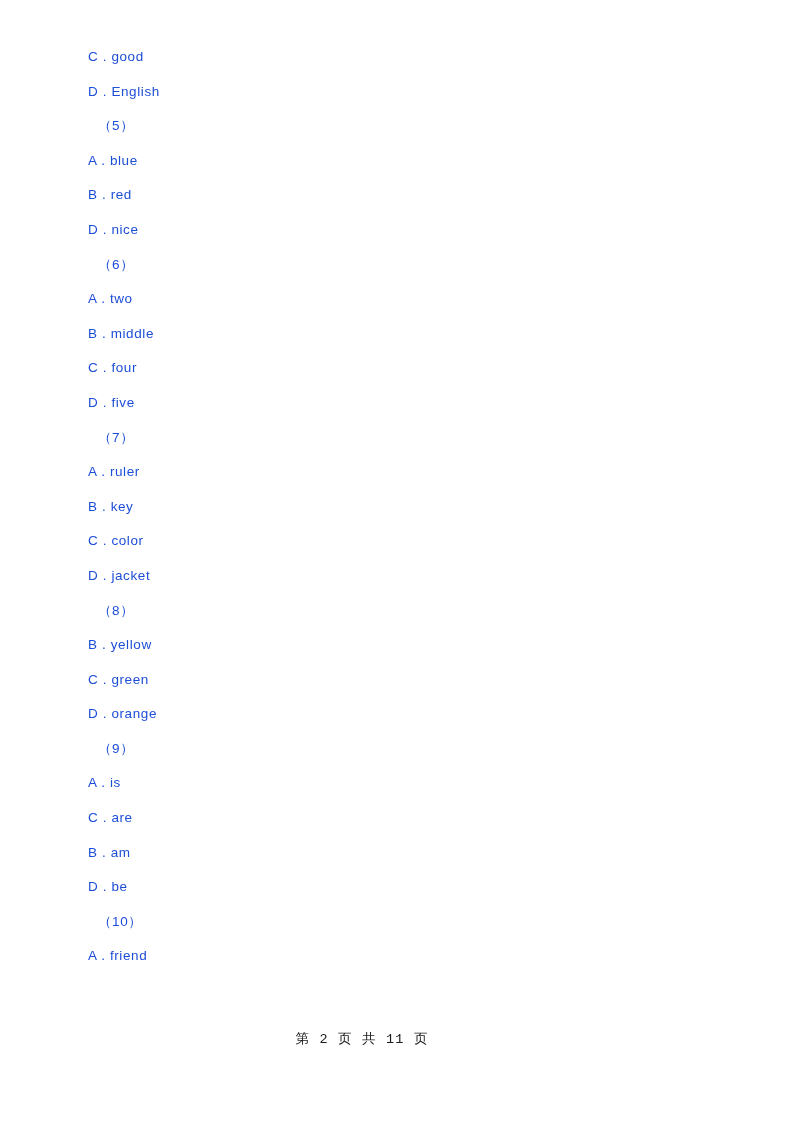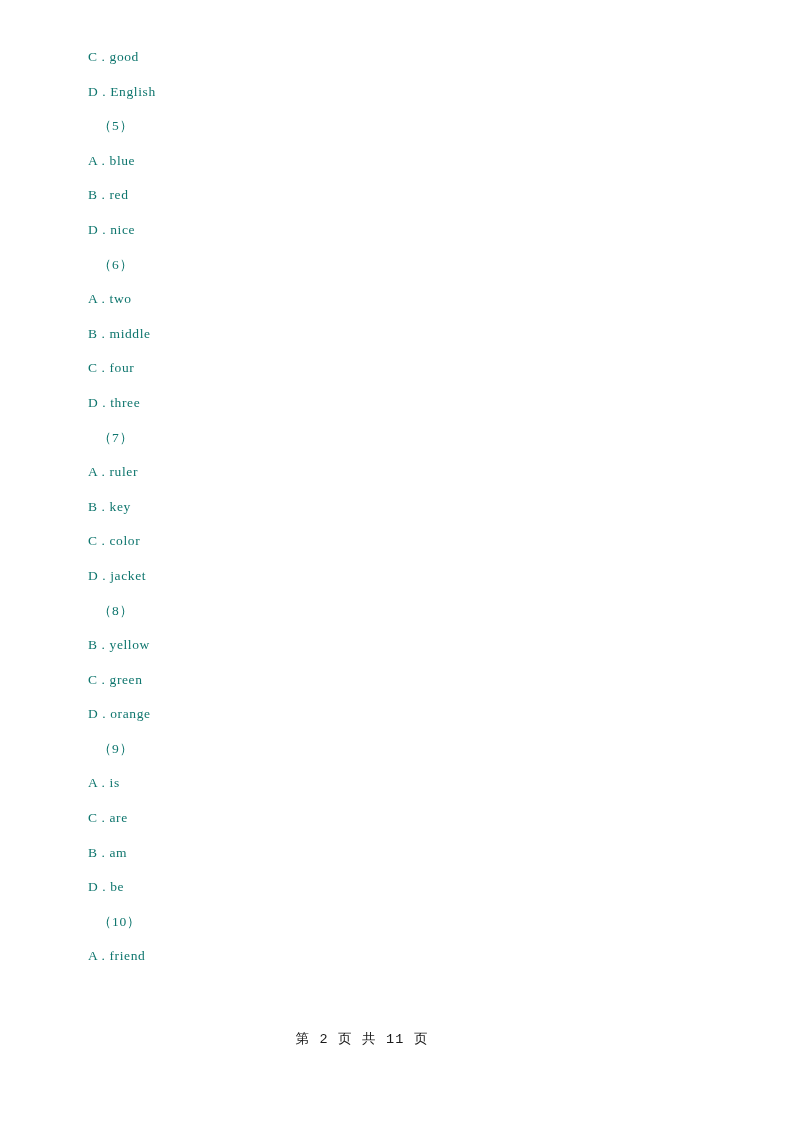--- a/index.html
+++ b/index.html
@@ -15,23 +15,23 @@
     font-family: "Liberation Serif", serif;
     overflow: hidden;
   }
   .content {
     position: absolute;
     left: 88px;
     top: 40px;
     width: 560px;
   }
   .line {
-    font-family: Liberation Serif, serif;
+    font-family: Liberation Sans, sans-serif;
     font-size: 13.5px;
-    color: #0f766e;
+    color: #1d4ed8;
     letter-spacing: 0.6px;
     height: 34.6px;
     line-height: 34.6px;
     white-space: pre;
   }
   .line.group {
     padding-left: 10px;
   }
   .footer {
     position: absolute;
@@ -54,21 +54,21 @@
       <div class="line">C . good</div>
       <div class="line">D . English</div>
       <div class="line group">（5）</div>
       <div class="line">A . blue</div>
       <div class="line">B . red</div>
       <div class="line">D . nice</div>
       <div class="line group">（6）</div>
       <div class="line">A . two</div>
       <div class="line">B . middle</div>
       <div class="line">C . four</div>
-      <div class="line">D . three</div>
+      <div class="line">D . five</div>
       <div class="line group">（7）</div>
       <div class="line">A . ruler</div>
       <div class="line">B . key</div>
       <div class="line">C . color</div>
       <div class="line">D . jacket</div>
       <div class="line group">（8）</div>
       <div class="line">B . yellow</div>
       <div class="line">C . green</div>
       <div class="line">D . orange</div>
       <div class="line group">（9）</div>

